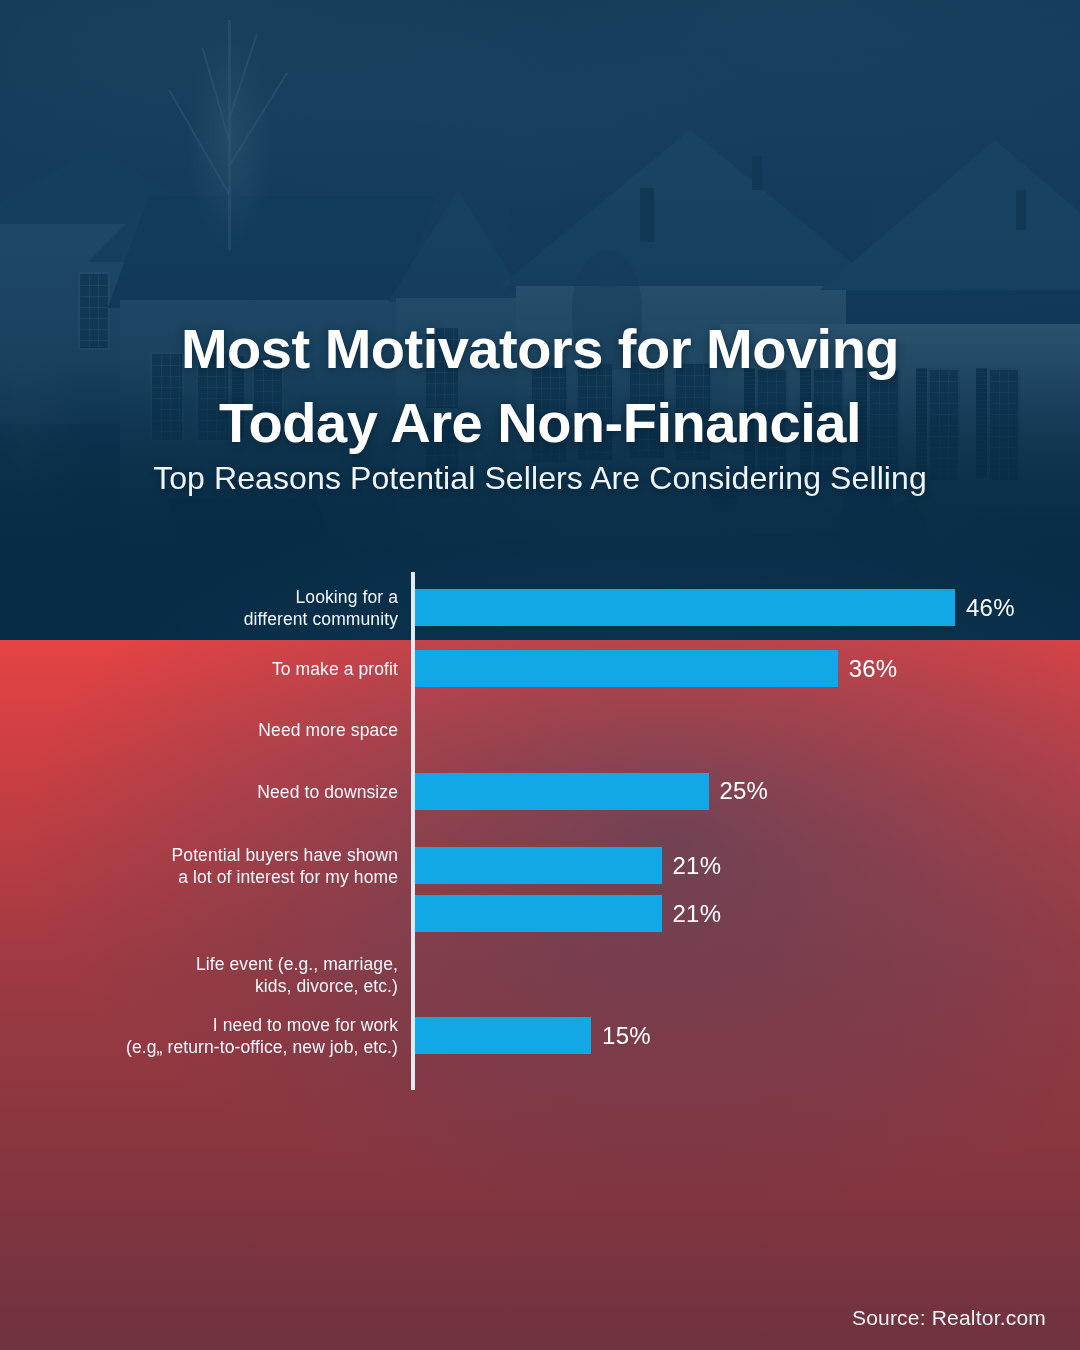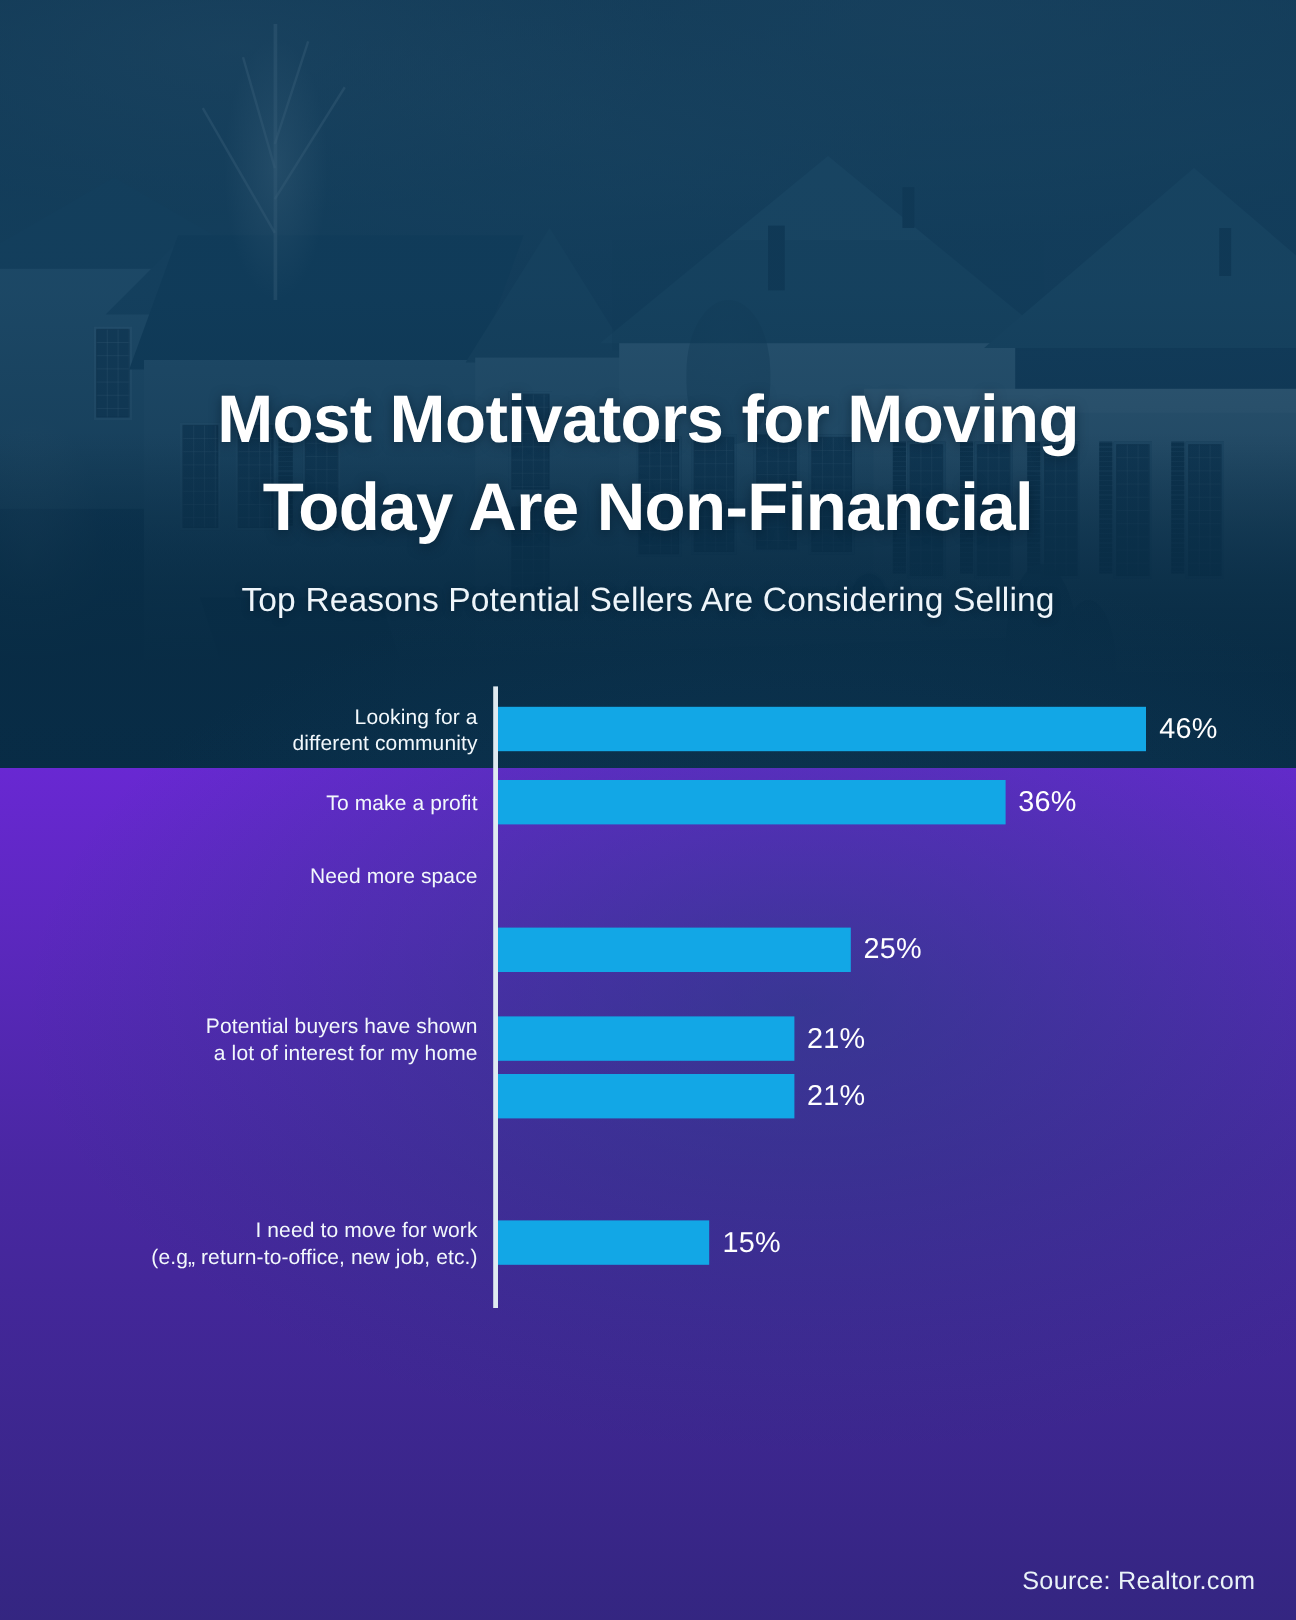--- a/index.html
+++ b/index.html
@@ -5,21 +5,21 @@
   html, body {
     margin: 0;
     padding: 0;
     background: #06293f;
   }
   .infographic {
     position: relative;
     width: 1080px;
     height: 1350px;
     overflow: hidden;
-    background: #6d28d9;
+    background: #ef4444;
     font-family: "Liberation Sans", sans-serif;
     -webkit-font-smoothing: antialiased;
   }
 
   
   .photo-layer {
     position: absolute;
     left: 0; top: 0;
     width: 1080px;
     height: 640px;
@@ -150,23 +150,22 @@
     display: block;
     color: #ffffff;
     font-size: 56px;
     font-weight: 700;
     letter-spacing: -0.5px;
     line-height: 74px;
     text-shadow: 0 2px 10px rgba(3,24,40,.55);
   }
   .subtitle {
     display: block;
-    margin-top: 22px;
     color: #eef5fa;
-    font-size: 28px;
+    font-size: 32px;
     font-weight: 400;
     letter-spacing: 0.1px;
     line-height: 36px;
     text-shadow: 0 1px 6px rgba(3,24,40,.5);
   }
 
   
   .chart {
     position: absolute;
     left: 0; top: 566px;
@@ -342,20 +341,23 @@
             <div class="bar" style="width: 422.64px; background: rgb(18, 167, 230);"></div>
             <span class="bar-value">36%</span>
           </div>
         </div>
         <div class="row" style="top: 145.4px;">
           <div class="cat-label" style="top: 8px;">
             <div>Need more space</div>
           </div>
         </div>
         <div class="row" style="top: 206.6px;">
+          <div class="cat-label" style="top: 8px;">
+            <div>Need to downsize</div>
+          </div>
           <div class="bar-track">
             <div class="bar" style="width: 293.5px; background: rgb(18, 167, 230);"></div>
             <span class="bar-value">25%</span>
           </div>
         </div>
         <div class="row" style="top: 281px;">
           <div class="cat-label" style="top: -3px;">
             <div>Potential buyers have shown</div>
             <div>a lot of interest for my home</div>
           </div>
@@ -364,20 +366,24 @@
             <span class="bar-value">21%</span>
           </div>
         </div>
         <div class="row" style="top: 329px;">
           <div class="bar-track">
             <div class="bar" style="width: 246.54px; background: rgb(18, 167, 230);"></div>
             <span class="bar-value">21%</span>
           </div>
         </div>
         <div class="row" style="top: 390.2px;">
+          <div class="cat-label" style="top: -3px;">
+            <div>Life event (e.g., marriage,</div>
+            <div>kids, divorce, etc.)</div>
+          </div>
         </div>
         <div class="row" style="top: 451.4px;">
           <div class="cat-label" style="top: -3px;">
             <div>I need to move for work</div>
             <div>(e.g„ return-to-office, new job, etc.)</div>
           </div>
           <div class="bar-track">
             <div class="bar" style="width: 176.1px; background: rgb(18, 167, 230);"></div>
             <span class="bar-value">15%</span>
           </div>

